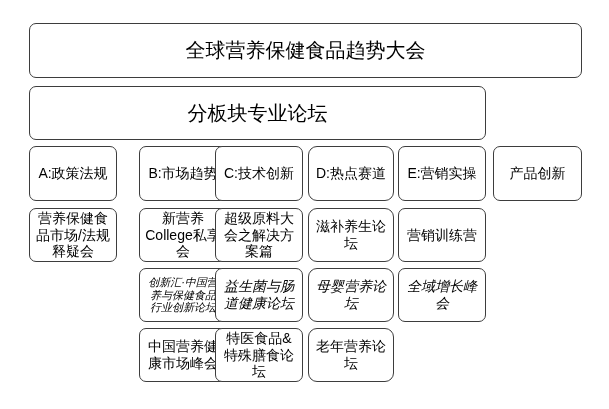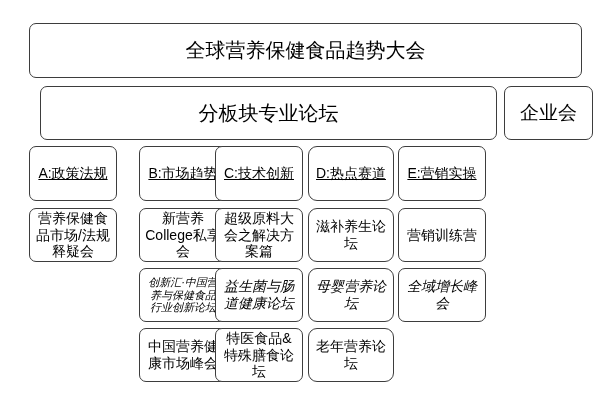--- a/index.html
+++ b/index.html
@@ -30,22 +30,22 @@
     display:flex;
     align-items:center;
     justify-content:center;
     text-align:center;
     white-space:pre-line;
     color:var(--text);
     line-height:1.25;
   }
   
   .r1{top:23px;height:55px;}
-  .r2{top:86px;height:54px;margin-left:11px;}
-  .r3{top:146px;height:55px;text-decoration:underline;}
+  .r2{top:86px;height:54px;}
+  .r3{top:146px;height:55px;}
   .r4{top:208px;height:54px;}
   .r5{top:268px;height:54px;font-style:italic;}
   .r6{top:328px;height:54px;}
   
   .c-a{left:29px;width:88px;}
   .c-b{left:139px;width:88px;}
   .c-c{left:215px;width:88px;}
   .c-d{left:308px;width:86px;border-radius:9px;}
   .c-e{left:398px;width:88px;}
   .c-f{left:493px;width:89px;}
@@ -60,27 +60,27 @@
   .f-xs{font-size:11px;line-height:1.15;}
 </style>
 </head>
 <body>
 
 <div class="canvas">
 
   <div class="box r1 span-all f-lg">全球营养保健食品趋势大会</div>
 
   <div class="box r2 span-ae f-lg">分板块专业论坛</div>
-  <div class="box r2 c-f f-md2">企业会</div>
 
   <div class="box r3 c-a f-md">A:政策法规</div>
   <div class="box r3 c-b f-md">B:市场趋势</div>
   <div class="box r3 c-c f-md">C:技术创新</div>
   <div class="box r3 c-d f-md">D:热点赛道</div>
   <div class="box r3 c-e f-md">E:营销实操</div>
+  <div class="box r3 c-f f-md">产品创新</div>
 
   <div class="box r4 c-a f-sm">营养保健食
 品市场/法规
 释疑会</div>
   <div class="box r4 c-b f-sm">新营养
 College私享
 会</div>
   <div class="box r4 c-c f-sm">超级原料大
 会之解决方
 案篇</div>

